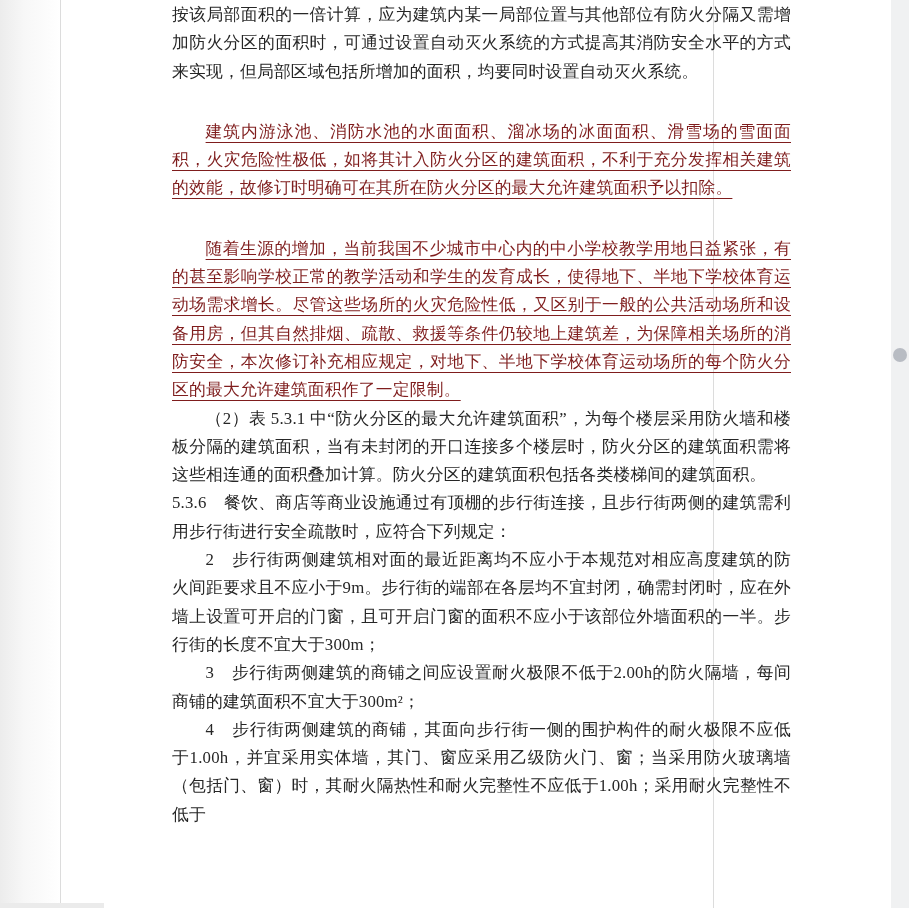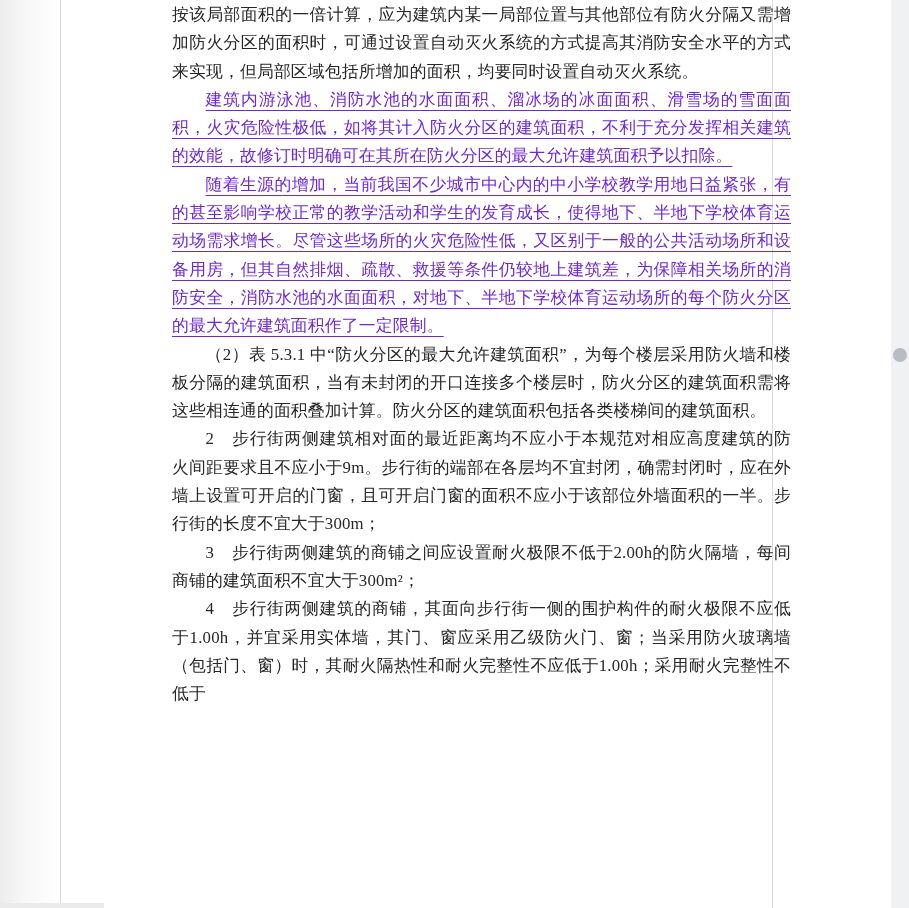--- a/index.html
+++ b/index.html
@@ -6,43 +6,44 @@
   body{
     width:909px;height:908px;position:relative;overflow:hidden;
     background:#ffffff;
     font-family:"Liberation Serif","DejaVu Serif",serif;
   }
   .left-shade{
     position:absolute;left:0;top:0;width:60px;height:908px;
     background:linear-gradient(90deg,#ececec 0%,#f7f7f7 40%,#ffffff 100%);
   }
   .page{
-    position:absolute;left:60px;top:0;width:713px;height:908px;
+    position:absolute;left:60px;top:0;width:654px;height:908px;
     background:#ffffff;
     border-left:1px solid #dcdcdc;border-right:1px solid #dcdcdc;
     box-sizing:border-box;
   }
   .content{
     position:absolute;left:111px;top:1px;width:619px;
   }
   .para{
     margin:0;
     font-size:16.8px;
     line-height:28.3px;
     color:#262626;
     text-align:justify;
     text-indent:2em;
     letter-spacing:0.2px;
   }
   .noindent{text-indent:0;}
   .red{
-    color:#6d28d9;
+    color:#7f1d1d;
     text-decoration:underline;
     text-decoration-thickness:1px;
     text-underline-offset:5px;
+    margin-top:32px;
   }
   .scroll-track{
     position:absolute;right:0;top:0;width:18px;height:908px;
     background:#f0f1f2;
   }
   .scroll-thumb{
     position:absolute;left:2px;width:14px;height:14px;
     border-radius:50%;
     background:#b8bcc3;
   }
@@ -53,22 +54,23 @@
 </style>
 </head>
 <body>
 
 <div class="left-shade"></div>
 
 <div class="page">
   <div class="content">
     <p class="para noindent">按该局部面积的一倍计算，应为建筑内某一局部位置与其他部位有防火分隔又需增加防火分区的面积时，可通过设置自动灭火系统的方式提高其消防安全水平的方式来实现，但局部区域包括所增加的面积，均要同时设置自动灭火系统。</p>
     <p class="para red">建筑内游泳池、消防水池的水面面积、溜冰场的冰面面积、滑雪场的雪面面积，火灾危险性极低，如将其计入防火分区的建筑面积，不利于充分发挥相关建筑的效能，故修订时明确可在其所在防火分区的最大允许建筑面积予以扣除。</p>
-    <p class="para red">随着生源的增加，当前我国不少城市中心内的中小学校教学用地日益紧张，有的甚至影响学校正常的教学活动和学生的发育成长，使得地下、半地下学校体育运动场需求增长。尽管这些场所的火灾危险性低，又区别于一般的公共活动场所和设备用房，但其自然排烟、疏散、救援等条件仍较地上建筑差，为保障相关场所的消防安全，消防水池的水面面积，对地下、半地下学校体育运动场所的每个防火分区的最大允许建筑面积作了一定限制。</p>
+    <p class="para red">随着生源的增加，当前我国不少城市中心内的中小学校教学用地日益紧张，有的甚至影响学校正常的教学活动和学生的发育成长，使得地下、半地下学校体育运动场需求增长。尽管这些场所的火灾危险性低，又区别于一般的公共活动场所和设备用房，但其自然排烟、疏散、救援等条件仍较地上建筑差，为保障相关场所的消防安全，本次修订补充相应规定，对地下、半地下学校体育运动场所的每个防火分区的最大允许建筑面积作了一定限制。</p>
     <p class="para">（2）表 5.3.1 中“防火分区的最大允许建筑面积”，为每个楼层采用防火墙和楼板分隔的建筑面积，当有未封闭的开口连接多个楼层时，防火分区的建筑面积需将这些相连通的面积叠加计算。防火分区的建筑面积包括各类楼梯间的建筑面积。</p>
+    <p class="para noindent">5.3.6　餐饮、商店等商业设施通过有顶棚的步行街连接，且步行街两侧的建筑需利用步行街进行安全疏散时，应符合下列规定：</p>
     <p class="para">2　步行街两侧建筑相对面的最近距离均不应小于本规范对相应高度建筑的防火间距要求且不应小于9m。步行街的端部在各层均不宜封闭，确需封闭时，应在外墙上设置可开启的门窗，且可开启门窗的面积不应小于该部位外墙面积的一半。步行街的长度不宜大于300m；</p>
     <p class="para">3　步行街两侧建筑的商铺之间应设置耐火极限不低于2.00h的防火隔墙，每间商铺的建筑面积不宜大于300m²；</p>
     <p class="para">4　步行街两侧建筑的商铺，其面向步行街一侧的围护构件的耐火极限不应低于1.00h，并宜采用实体墙，其门、窗应采用乙级防火门、窗；当采用防火玻璃墙（包括门、窗）时，其耐火隔热性和耐火完整性不应低于1.00h；采用耐火完整性不低于</p>
   </div>
 </div>
 
 <div class="bottom-shade"></div>
 
 <div class="scroll-track">
   <div class="scroll-thumb" id="scroll-thumb" style="top: 348px;"></div>

